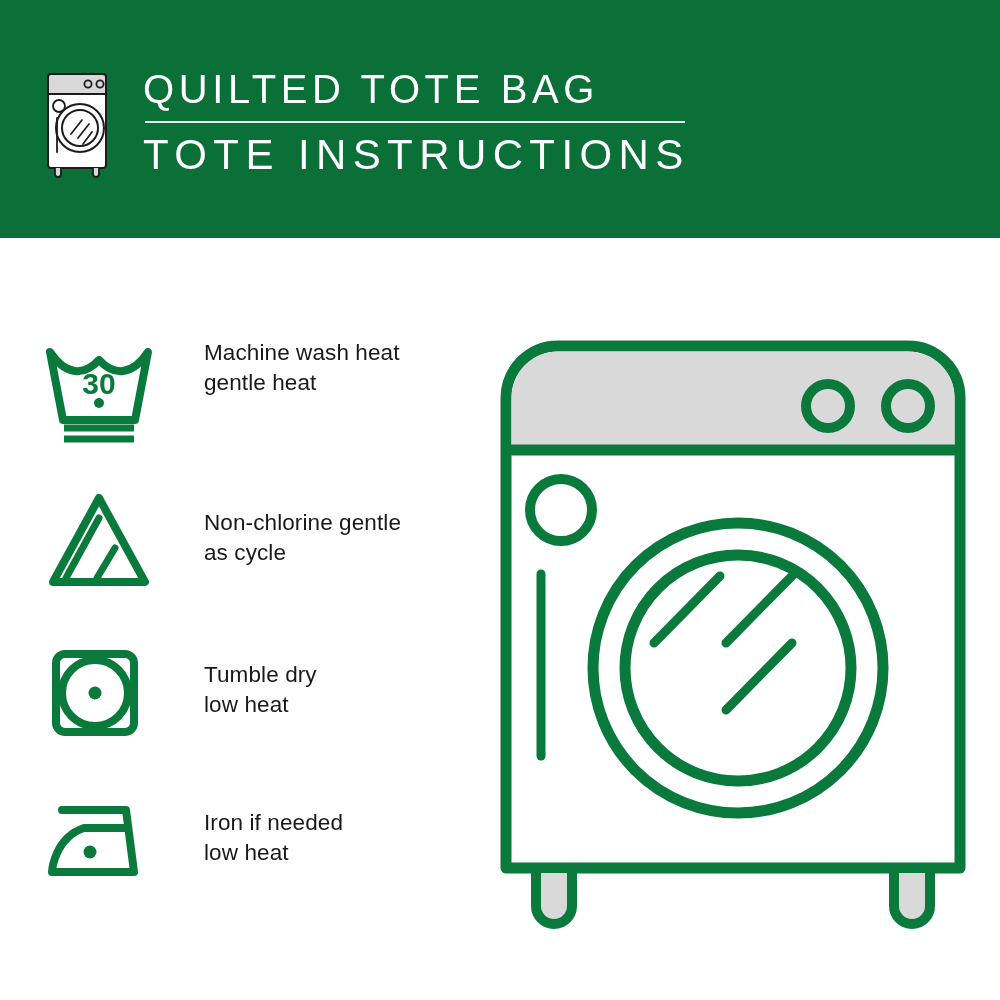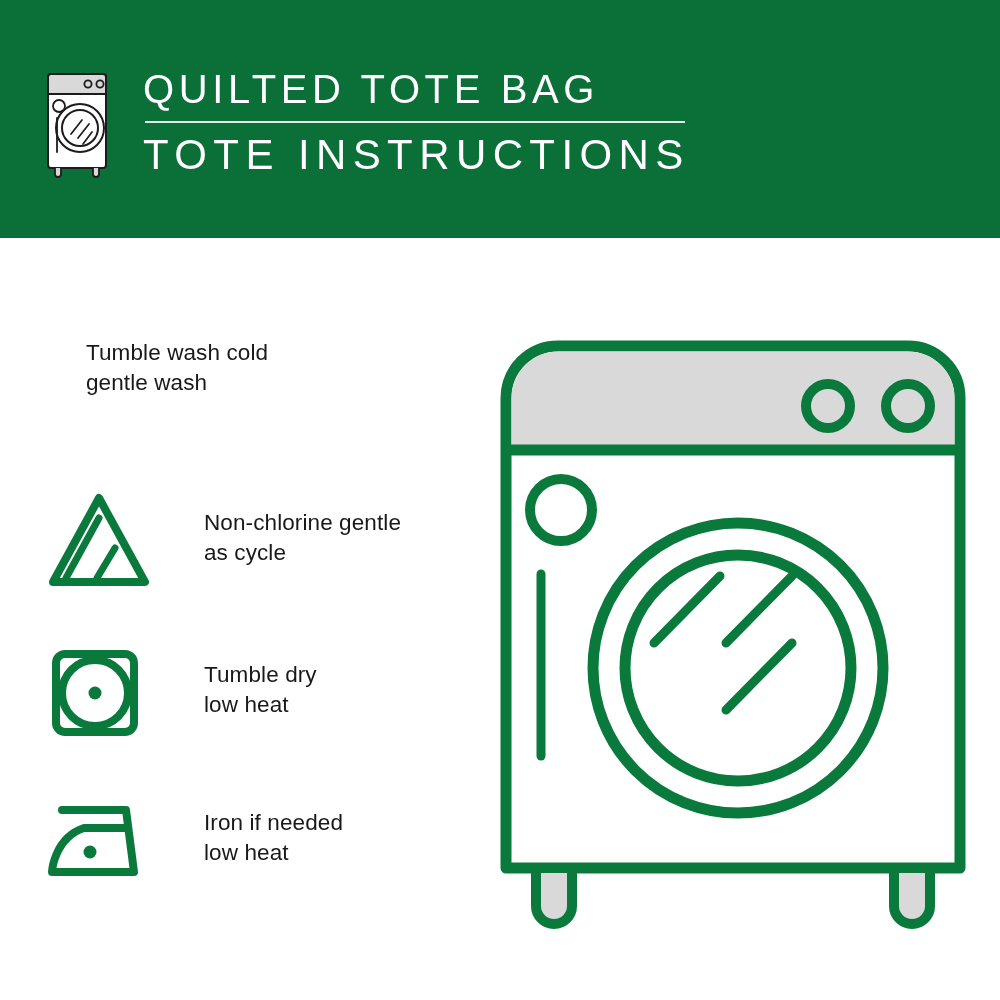--- a/index.html
+++ b/index.html
@@ -126,23 +126,35 @@
       <div class="title-line2">TOTE INSTRUCTIONS</div>
     </div>
 
   </div>
 
   <div class="body-area">
 
     <div class="care-list">
 
       <div class="care-row row-wash">
-        <div class="care-text">
-          <span class="ln">Tumble wash cold</span>
-          <span class="ln">gentle wash</span>
+        <div class="care-icon">
+          <svg viewBox="0 0 110 102" width="110" height="102">
+
+            <path d="M6 10 C22 34 40 34 55 18 C70 34 88 34 104 10 L91 78 L19 78 Z" fill="none" stroke="#0A7A3C" stroke-width="8" stroke-linejoin="round" stroke-linecap="round"></path>
+
+            <line x1="20" y1="86" x2="90" y2="86" stroke="#0A7A3C" stroke-width="7" stroke-linecap="butt"></line>
+            <line x1="20" y1="97" x2="90" y2="97" stroke="#0A7A3C" stroke-width="7" stroke-linecap="butt"></line>
+
+            <text x="55" y="52" text-anchor="middle" font-family="Liberation Sans, sans-serif" font-size="30" font-weight="bold" fill="#0A7A3C">30</text>
+            <circle cx="55" cy="61" r="5" fill="#0A7A3C"></circle>
+          </svg>
+        </div>
+        <div class="care-text">
+          <span class="ln">Machine wash heat</span>
+          <span class="ln">gentle heat</span>
         </div>
       </div>
 
       <div class="care-row row-bleach">
         <div class="care-icon">
           <svg viewBox="0 0 110 102" width="110" height="102">
             <path d="M55 8 L101 92 L9 92 Z" fill="none" stroke="#0A7A3C" stroke-width="8" stroke-linejoin="round"></path>
             <line x1="55" y1="28" x2="22" y2="88" stroke="#0A7A3C" stroke-width="7" stroke-linecap="round"></line>
             <line x1="71" y1="58" x2="53" y2="88" stroke="#0A7A3C" stroke-width="7" stroke-linecap="round"></line>
           </svg>

